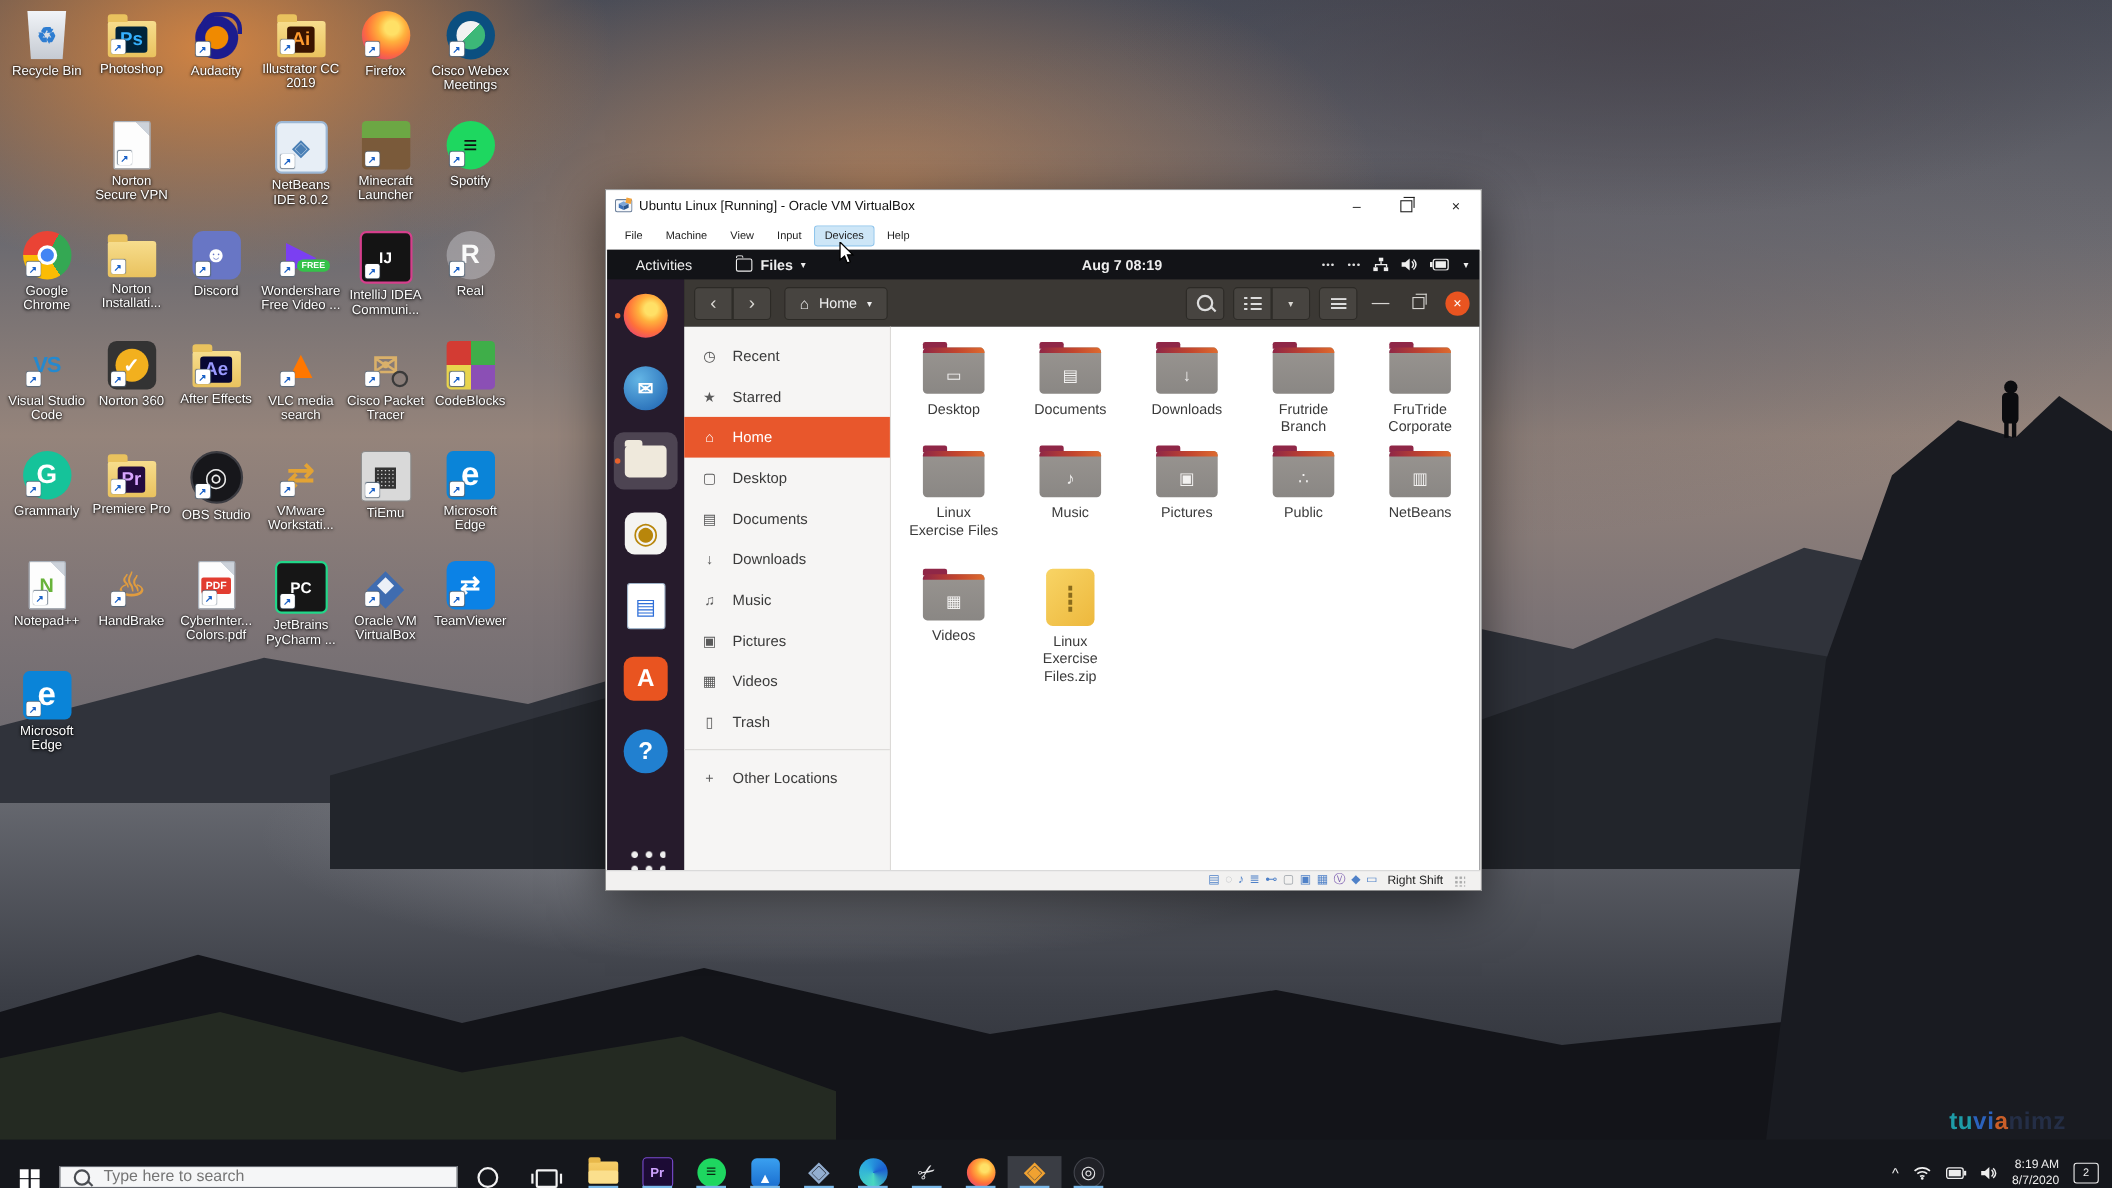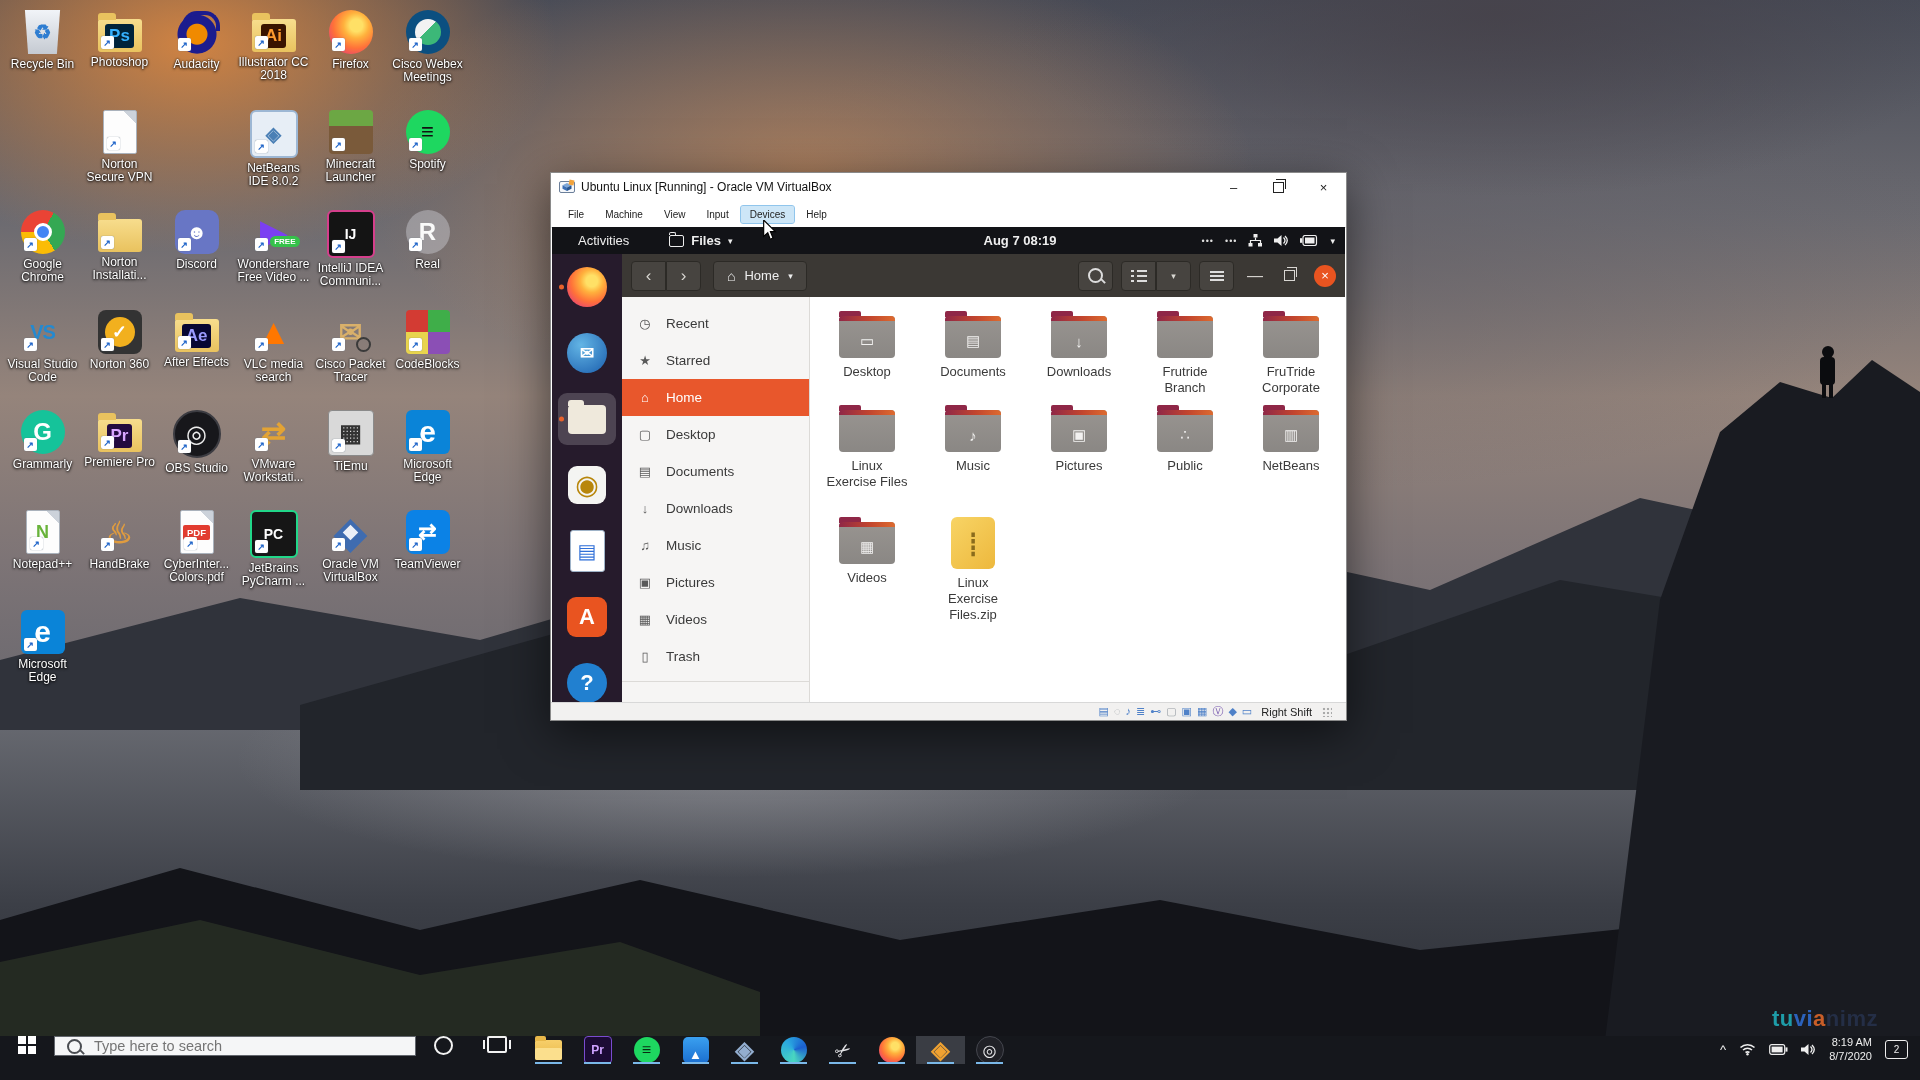--- a/index.html
+++ b/index.html
@@ -79,21 +79,21 @@
   .g-vmware .glyph{color:#e3a334;font-size:30px}
   .g-tiemu{background:#d9d9d9;border:1px solid #8a8a8a;border-radius:4px}.g-tiemu .glyph{color:#333;font-size:24px}
   .g-edgeold{background:#0a84d8}.g-edgeold .glyph{color:#fff;font-size:30px}
   .g-handbrake .glyph{color:#e09c3f;font-size:30px}
   .g-pycharm{background:#161616;border:2px solid #21d789}.g-pycharm .glyph{color:#fff;font-size:14px}
   .g-vboxcube .glyph{color:#3f6cb0;font-size:42px}
   .g-vboxcube::after{content:"";position:absolute;width:11px;height:11px;background:#fff;opacity:.9;transform:rotate(45deg)}
   .g-teamviewer{background:#0b82e6;border-radius:8px}.g-teamviewer .glyph{color:#fff;font-size:22px}
 
   
-  #vbwin{position:absolute;left:550px;top:172px;width:797px;height:549px;background:#fff;z-index:5;
+  #vbwin{position:absolute;left:550px;top:172px;width:797px;height:638px;background:#fff;z-index:5;
     box-shadow:0 12px 44px rgba(0,0,0,.55);border:1px solid #8a8a8a;box-sizing:border-box}
   .tbar{height:28px;display:flex;align-items:center;background:#fff;font-size:12px;color:#111}
   .tbar .ticon{margin:0 6px 0 8px;display:flex}
   .tctrl{margin-left:auto;display:flex;height:100%}
   .tbtn{width:45px;height:100%;display:flex;align-items:center;justify-content:center;font-size:13px;color:#222}
   .resic{width:9px;height:9px;border:1.5px solid #222;position:relative}
   .resic::before{content:"";position:absolute;left:2px;top:-4px;width:9px;height:9px;border:1.5px solid #222;border-left:0;border-bottom:0}
   .menubar{height:26px;background:#fff;border-bottom:1px solid #e2e2e2;display:flex;align-items:center;
     padding-left:8px;gap:3px;font-size:10px;color:#222}
   .mitem{padding:3px 9px;border-radius:2px}
@@ -184,21 +184,21 @@
     display:flex;align-items:center;justify-content:flex-end;gap:5px;padding-right:14px;font-size:11px;color:#333}
   .sbi{font-size:11px;line-height:1}
   .sb-blue{color:#4f81c8}.sb-grey{color:#9aa0a6}.sb-purple{color:#7d5fb2}
   .hostkey{margin-left:4px;color:#222}
   .grip{width:10px;height:10px;margin-left:5px;background:radial-gradient(circle,#aaa 1px,transparent 1.6px);background-size:4px 4px}
 
   
   #cursor{position:absolute;left:762px;top:220px;z-index:40}
 
   
-  #taskbar{position:absolute;left:0;right:0;bottom:0;height:44px;background:#15171c;display:flex;align-items:flex-start;z-index:50}
+  #taskbar{position:absolute;left:0;right:0;bottom:0;height:44px;background:#15171c;display:flex;align-items:flex-end;z-index:50}
   .tbbtn{width:54px;display:flex;align-items:center;justify-content:center;position:relative}
   .winlogo{display:grid;grid-template-columns:8px 8px;grid-template-rows:8px 8px;gap:1.5px}
   .winlogo span{background:#fff}
   #tbsearch{width:336px;background:#f5f6f7;display:flex;align-items:center;gap:10px;padding:0 12px;border:1px solid #62666d}
   #tbsearch input{border:0;background:transparent;outline:0;font-size:14.5px;width:100%;color:#222;font-family:"Liberation Sans",sans-serif}
   .mag2{width:11px;height:11px;border:2px solid #4a4d52;border-radius:50%;position:relative;flex:none}
   .mag2::after{content:"";position:absolute;width:6px;height:2px;background:#4a4d52;transform:rotate(45deg);right:-5px;bottom:-1px}
   .cring{width:15px;height:15px;border:2px solid #f2f2f2;border-radius:50%}
   .tvic{width:16px;height:13px;border:2px solid #f2f2f2;border-radius:2px;position:relative}
   .tvic::before{content:"";position:absolute;left:-6px;top:2px;bottom:2px;width:2px;background:#f2f2f2}
@@ -278,21 +278,21 @@
 
         </span>
         <span class="dlabel">Audacity</span>
       </div>
       <div class="dicon">
         <span class="dibox g-folder folder-app ai">
           <span class="glyph">Ai</span>
           <span class="sc"></span>
 
         </span>
-        <span class="dlabel">Illustrator CC 2018</span>
+        <span class="dlabel">Illustrator CC 2019</span>
       </div>
       <div class="dicon">
         <span class="dibox g-circ g-firefox">
           <span class="glyph"></span>
           <span class="sc"></span>
 
         </span>
         <span class="dlabel">Firefox</span>
       </div>
       <div class="dicon">

